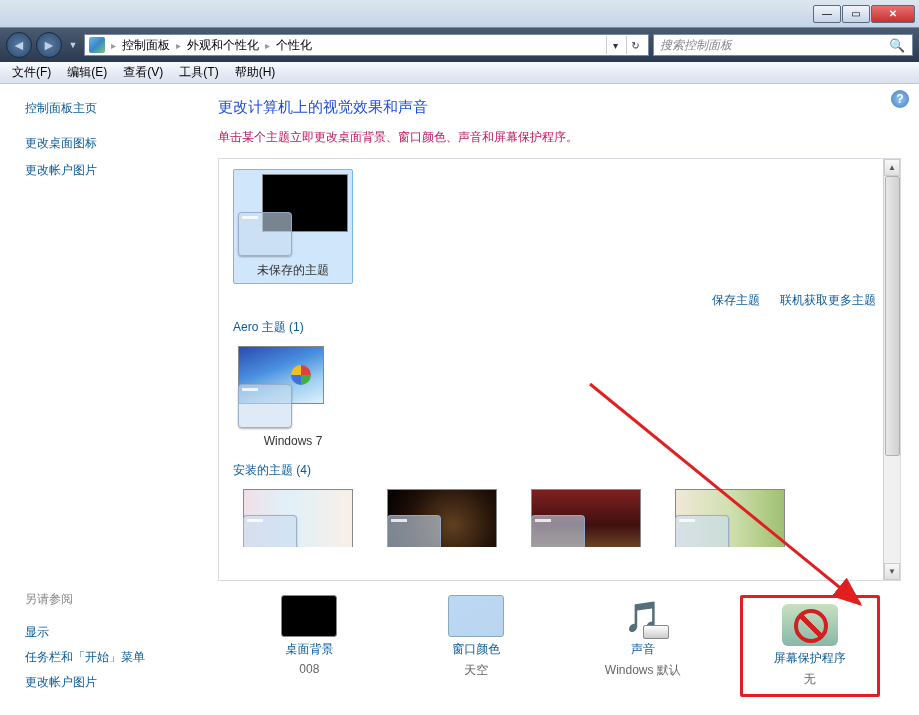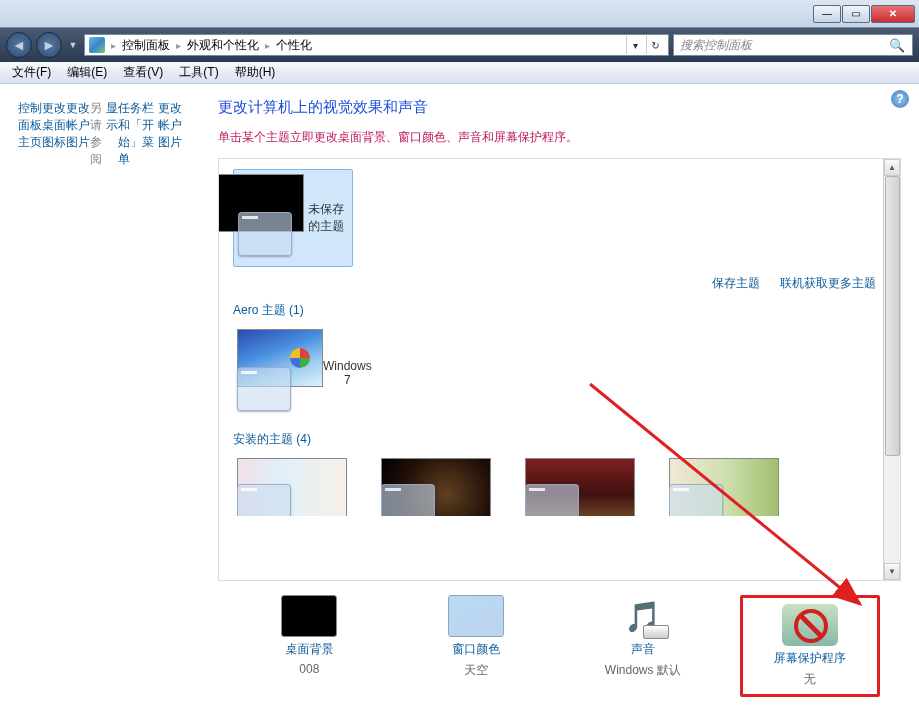--- a/index.html
+++ b/index.html
@@ -17,45 +17,45 @@
   
   .navbar { height: 34px; background: linear-gradient(#4a5a70, #2a3a50); display: flex; align-items: center; padding: 0 6px; gap: 4px; }
   .nav-arrow { width: 26px; height: 26px; border-radius: 50%; background: radial-gradient(#5a7aa0, #2a4a70); border: 1px solid #1a2a40; display: flex; align-items: center; justify-content: center; color: #c0d0e8; font-size: 14px; cursor: pointer; }
   .nav-drop { width: 14px; height: 18px; color: #c0d0e8; font-size: 9px; display: flex; align-items: center; justify-content: center; cursor: pointer; }
   .addressbar { flex: 1; height: 22px; background: #fff; border: 1px solid #7a8aa0; display: flex; align-items: center; padding: 0 4px; gap: 6px; }
   .addr-icon { width: 16px; height: 16px; background: linear-gradient(135deg,#6ab7e8,#3a87c8,#7ac87a); border-radius: 2px; }
   .addr-seg { cursor: pointer; }
   .addr-sep2 { color: #999; font-size: 10px; }
   .addr-end { margin-left: auto; display: flex; gap: 2px; }
   .addr-btn { width: 18px; height: 18px; border-left: 1px solid #ccc; display: flex; align-items: center; justify-content: center; font-size: 10px; color: #333; cursor: pointer; }
-  .searchbox { width: 240px; height: 22px; background: #fff; border: 1px solid #7a8aa0; display: flex; align-items: center; padding: 0 6px; color: #888; font-style: italic; justify-content: space-between; }
+  .searchbox { width: 260px; height: 22px; background: #fff; border: 1px solid #7a8aa0; display: flex; align-items: center; padding: 0 6px; color: #888; font-style: italic; justify-content: space-between; }
   .search-icon { font-style: normal; color: #3a6aa0; font-size: 13px; }
   
   
   .menubar { height: 22px; background: linear-gradient(#fafbfd, #e6ecf5 50%, #dae2ee); border-bottom: 1px solid #c0cad8; display: flex; align-items: center; padding: 0 4px; }
   .menu-item { padding: 2px 8px; cursor: pointer; }
   
   
   .body { flex: 1; display: flex; overflow: hidden; position: relative; }
   
-  .sidebar { width: 200px; padding: 16px 18px; display: flex; flex-direction: row; }
+  .sidebar { width: 200px; padding: 16px 25px; display: flex; flex-direction: column; }
   .side-main { color: #0a5a9a; margin-bottom: 18px; cursor: pointer; }
   .side-link { color: #0a5a9a; margin-bottom: 10px; cursor: pointer; }
   .side-spacer { flex: 1; }
   .side-see { color: #888; margin-bottom: 16px; }
   .side-item2 { color: #0a5a9a; margin-bottom: 8px; cursor: pointer; }
   
   .content { flex: 1; display: flex; flex-direction: column; padding: 14px 18px 0 18px; position: relative; }
   .help-btn { position: absolute; top: 6px; right: 10px; width: 18px; height: 18px; border-radius: 50%; background: radial-gradient(#9ac8f0,#3a7ac0); color: #fff; font-weight: bold; font-size: 12px; display: flex; align-items: center; justify-content: center; cursor: pointer; }
   .page-title { color: #1d4ed8; font-size: 15px; font-weight: normal; margin-bottom: 12px; }
   .page-sub { color: #be185d; margin-bottom: 12px; }
   
   .theme-list { border: 1px solid #d8dbe0; flex: 1; overflow: hidden; position: relative; padding: 10px 14px; }
   .theme-row { display: flex; gap: 14px; margin-bottom: 8px; flex-wrap: wrap; }
-  .theme-item { width: 120px; display: flex; flex-direction: row; align-items: center; cursor: pointer; padding: 4px; }
+  .theme-item { width: 120px; display: flex; flex-direction: column; align-items: center; cursor: pointer; padding: 4px; }
   .theme-item.selected { background: #cfe6fb; border: 1px solid #7ab8e8; border-radius: 2px; }
   .theme-thumb { width: 110px; height: 82px; position: relative; margin-bottom: 6px; }
   .wall { position: absolute; right: 0; top: 0; width: 86px; height: 58px; border: 1px solid #888; }
   .wall.black { background: #000; }
   .wall.win7 { background: linear-gradient(160deg,#2a4ab0 0%, #4a90e0 40%, #a0d0f0 70%, #e0f0fa 100%); position: relative; }
   .wall.win7::after { content:""; position:absolute; left:52px; top:18px; width:20px; height:20px; border-radius:50%; background: conic-gradient(#e04040 0 25%, #40b040 0 50%, #4070e0 0 75%, #f0c020 0); }
   .wall.img1 { background: linear-gradient(90deg,#f0e0e8 0%, #e0f0f8 40%, #f8f0e8 100%); }
   .wall.img2 { background: radial-gradient(circle at 60% 50%, #604020 0%, #201008 60%, #000 100%); }
   .wall.img3 { background: linear-gradient(#802020 0%, #401010 50%, #806030 100%); }
   .wall.img4 { background: linear-gradient(90deg,#f0e8d8 0%, #d0e0b0 50%, #a0c070 100%); }

